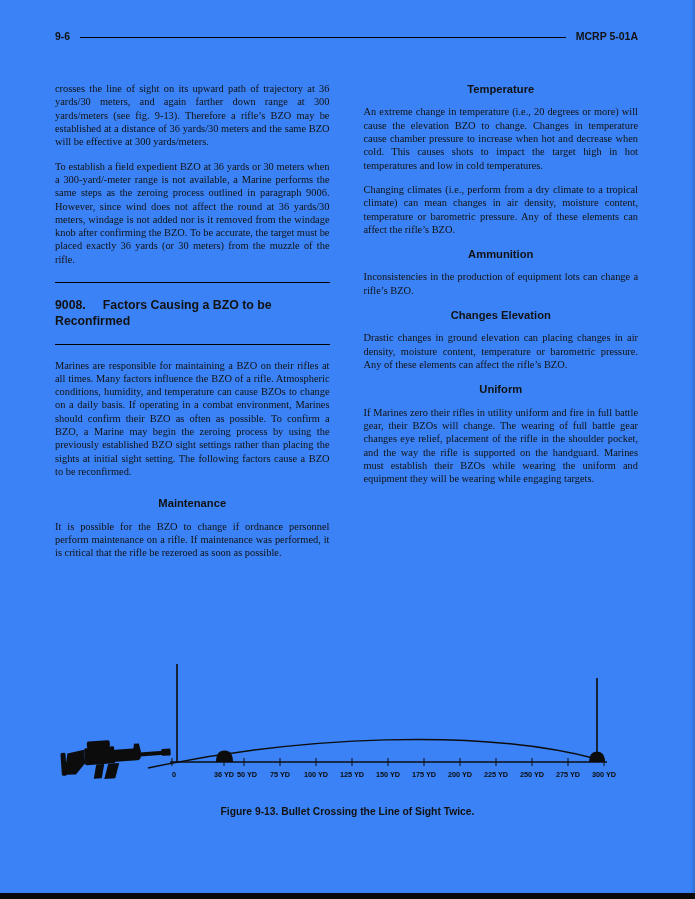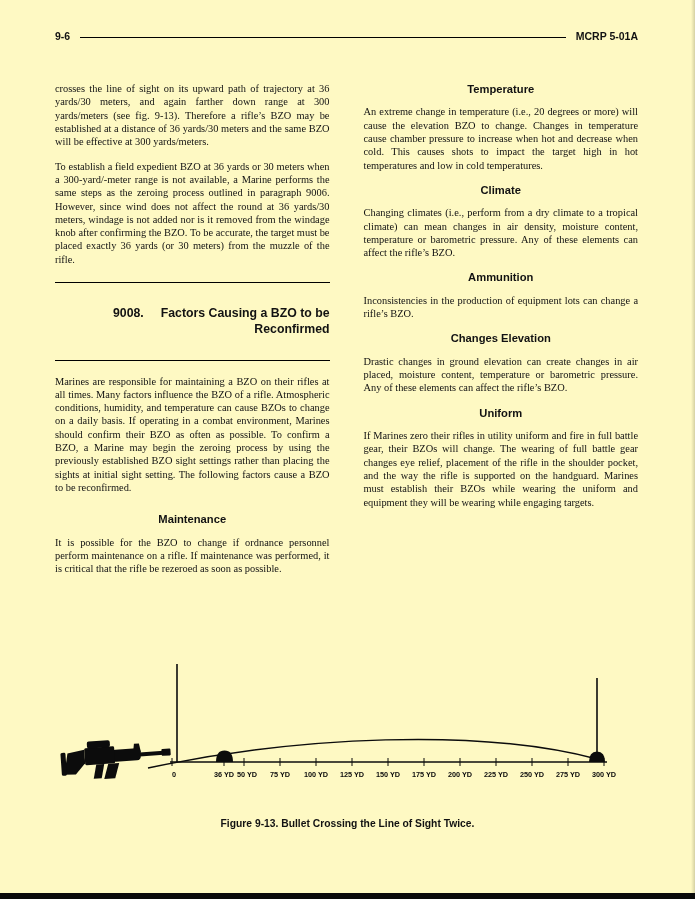--- a/index.html
+++ b/index.html
@@ -1,51 +1,51 @@
 <!DOCTYPE html>
 <html><head>
 <meta charset="utf-8">
 <style>
   * { margin:0; padding:0; box-sizing:border-box; }
   html,body { background:#e9e9e9; }
   .page {
-    position:relative; width:695px; height:899px; background:#fef9c3;
+    position:relative; width:695px; height:899px; background:#3b82f6;
     font-family:"Liberation Serif", serif; color:#121212; overflow:hidden;
     margin:0 auto;
   }
   .page-inner { padding:30px 57px 0 55px; }
 
   .doc-header {
     display:flex; align-items:center;
     font-family:"Liberation Sans", sans-serif; font-weight:bold; font-size:10.5px;
   }
   .doc-header .rule { flex:1; border-top:1.2px solid #000; margin:2px 10px 0 10px; }
 
   .columns { display:flex; gap:34px; margin-top:40px; }
   .col { width:278px; font-size:10.4px; line-height:1.28; text-align:justify; }
   .col p { margin-bottom:11px; }
 
   .section-block { margin:16px 0 14px 0; }
   .rule-line { border:none; border-top:1.1px solid #000; }
   .section-heading {
     font-family:"Liberation Sans", sans-serif; font-size:12.3px; line-height:1.32;
-    margin:22px 0; text-align:right;
+    margin:14px 0; text-align:left;
   }
   .sec-num { margin-right:17px; }
 
   h3.sub {
     font-family:"Liberation Sans", sans-serif; font-size:11.2px;
     margin:18px 0 9px 0; text-align:center;
   }
   .col h3.sub:first-child, .topic:first-child h3.sub { margin-top:0; }
 
   .figure-wrap { position:absolute; left:0; top:648px; width:695px; }
   .figure-caption {
     text-align:center; font-family:"Liberation Sans", sans-serif;
-    font-weight:bold; font-size:10.3px; margin-top:16px;
+    font-weight:bold; font-size:10.3px; margin-top:4px;
   }
 
   .scan-bottom { position:absolute; left:0; bottom:0; width:100%; height:6px; background:#0a0a0a; }
   .scan-right {
     position:absolute; right:0; top:0; width:4px; height:100%;
     background:linear-gradient(to right, rgba(0,0,0,0), rgba(0,0,0,0.16));
   }
 </style>
 </head>
 <body>
@@ -78,30 +78,29 @@
         <h3 class="sub">Maintenance</h3>
         <p>It is possible for the BZO to change if ordnance personnel perform maintenance on a rifle. If maintenance was performed, it is critical that the rifle be rezeroed as soon as possible.</p>
       </div>
 
       <div class="col">
         <div class="topic">
           <h3 class="sub">Temperature</h3>
           <p>An extreme change in temperature (i.e., 20 degrees or more) will cause the elevation BZO to change. Changes in temperature cause chamber pressure to increase when hot and decrease when cold. This causes shots to impact the target high in hot temperatures and low in cold temperatures.</p>
         </div>
         <div class="topic">
-          <h3 class="sub">Climate</h3>
           <p>Changing climates (i.e., perform from a dry climate to a tropical climate) can mean changes in air density, moisture content, temperature or barometric pressure. Any of these elements can affect the rifle’s BZO.</p>
         </div>
         <div class="topic">
           <h3 class="sub">Ammunition</h3>
           <p>Inconsistencies in the production of equipment lots can change a rifle’s BZO.</p>
         </div>
         <div class="topic">
           <h3 class="sub">Changes Elevation</h3>
-          <p>Drastic changes in ground elevation can create changes in air placed, moisture content, temperature or barometric pressure. Any of these elements can affect the rifle’s BZO.</p>
+          <p>Drastic changes in ground elevation can placing changes in air density, moisture content, temperature or barometric pressure. Any of these elements can affect the rifle’s BZO.</p>
         </div>
         <div class="topic">
           <h3 class="sub">Uniform</h3>
           <p>If Marines zero their rifles in utility uniform and fire in full battle gear, their BZOs will change. The wearing of full battle gear changes eye relief, placement of the rifle in the shoulder pocket, and the way the rifle is supported on the handguard. Marines must establish their BZOs while wearing the uniform and equipment they will be wearing while engaging targets.</p>
         </div>
       </div>
     </div>
   </div>
 
   <div class="figure-wrap">

